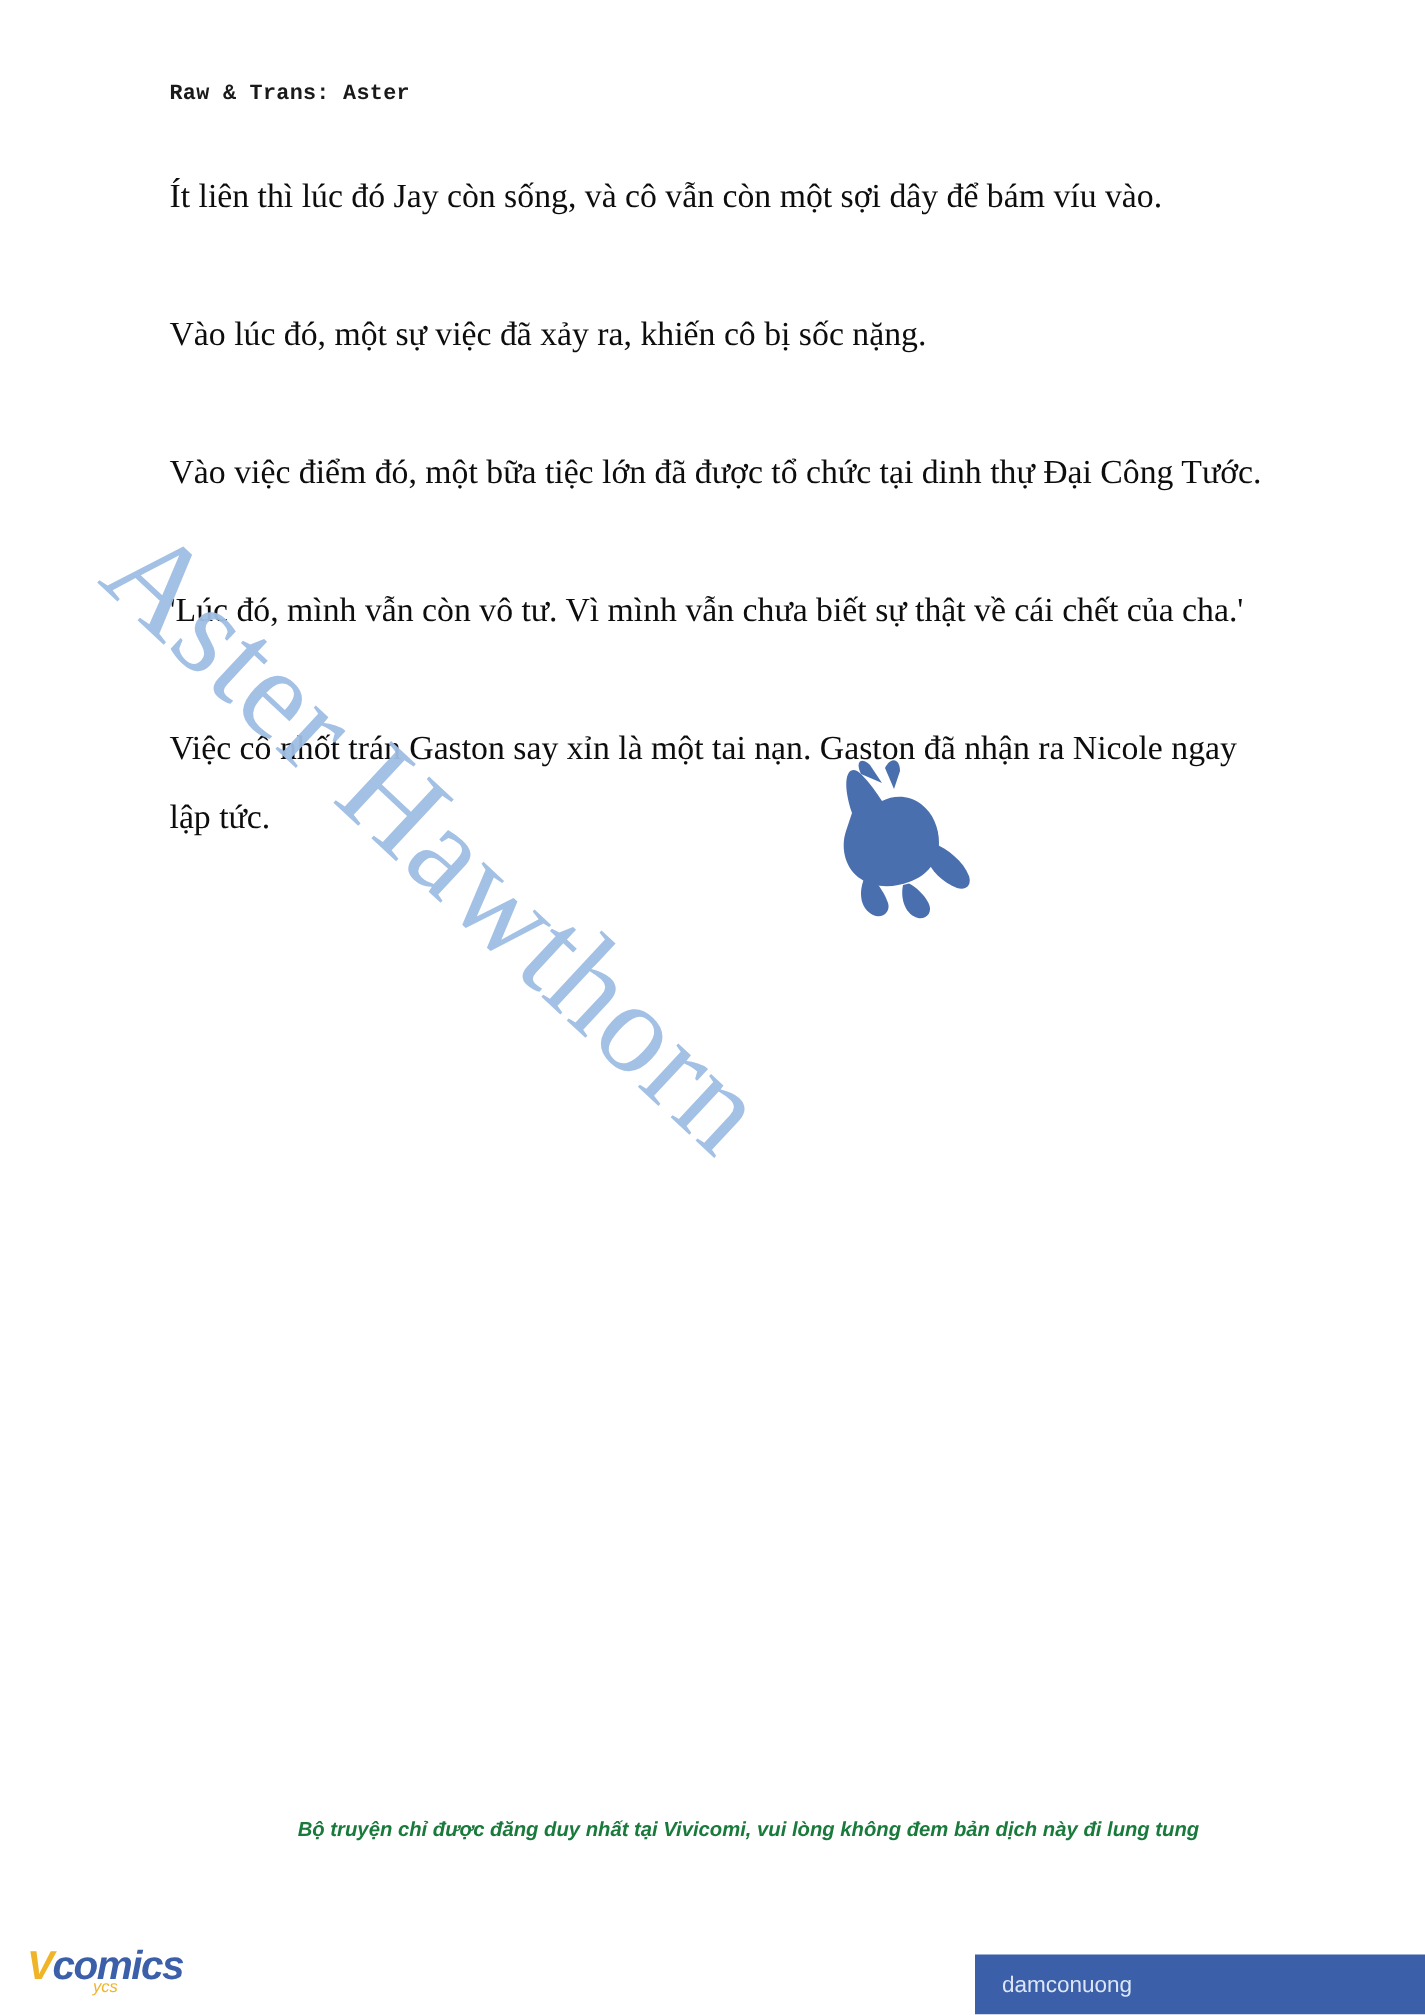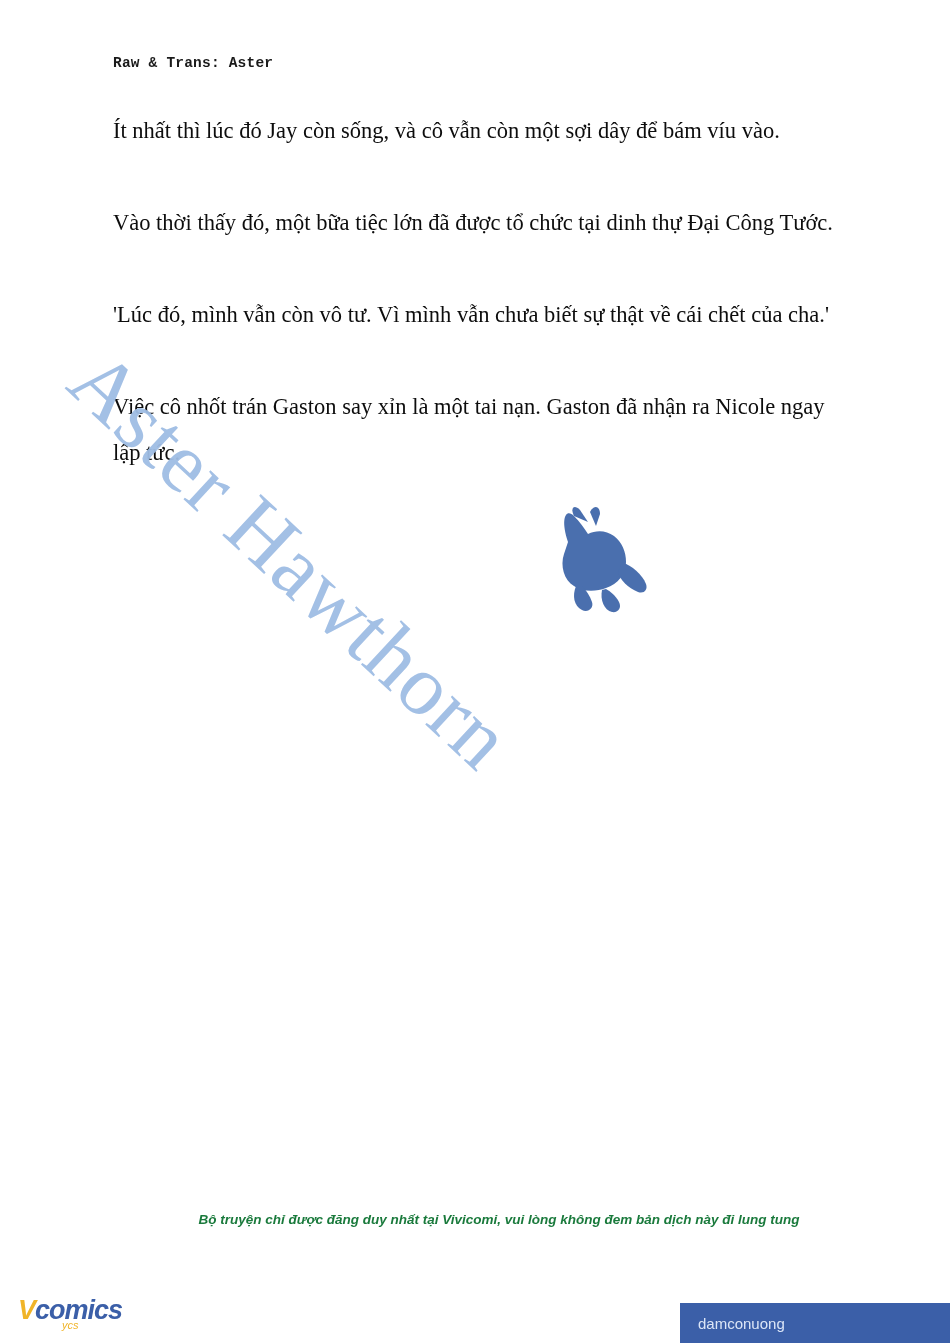--- a/index.html
+++ b/index.html
@@ -115,43 +115,44 @@
     font-family: "Liberation Sans", sans-serif;
     font-size: 11px;
     color: #f0b428;
     font-style: italic;
     text-align: center;
   }
   .corner-tag {
     position: absolute;
     right: 0;
     bottom: 0;
-    width: 270px;
+    width: 300px;
     height: 40px;
     background: #3b5fa8;
     color: #dce6f7;
     font-family: "Liberation Sans", sans-serif;
     font-size: 15px;
     display: flex;
     align-items: center;
     justify-content: flex-start;
     padding-left: 18px;
     box-sizing: border-box;
   }
 </style>
 </head>
 <body>
 
 <div class="page">
 
   <div class="header">Raw &amp; Trans: Aster</div>
 
   <div class="content">
-    <p class="para">Ít nhất thì lúc đó Jay còn sống, và cô vẫn còn một sợi dây để bám víu vào.</p>
-    <p class="para">Vào thời thấy đó, một bữa tiệc lớn đã được tổ chức tại dinh thự Đại Công Tước.</p>
+    <p class="para">Ít liên thì lúc đó Jay còn sống, và cô vẫn còn một sợi dây để bám víu vào.</p>
+    <p class="para">Vào lúc đó, một sự việc đã xảy ra, khiến cô bị sốc nặng.</p>
+    <p class="para">Vào việc điểm đó, một bữa tiệc lớn đã được tổ chức tại dinh thự Đại Công Tước.</p>
     <p class="para">'Lúc đó, mình vẫn còn vô tư. Vì mình vẫn chưa biết sự thật về cái chết của cha.'</p>
     <p class="para">Việc cô nhốt trán Gaston say xỉn là một tai nạn. Gaston đã nhận ra Nicole ngay lập tức.</p>
   </div>
 
   <div class="watermark">
     <div class="wm-text">Aster Hawthorn</div>
   </div>
 
   <svg class="wm-cat" viewBox="0 0 130 120">
     <g fill="#4a6fae">

